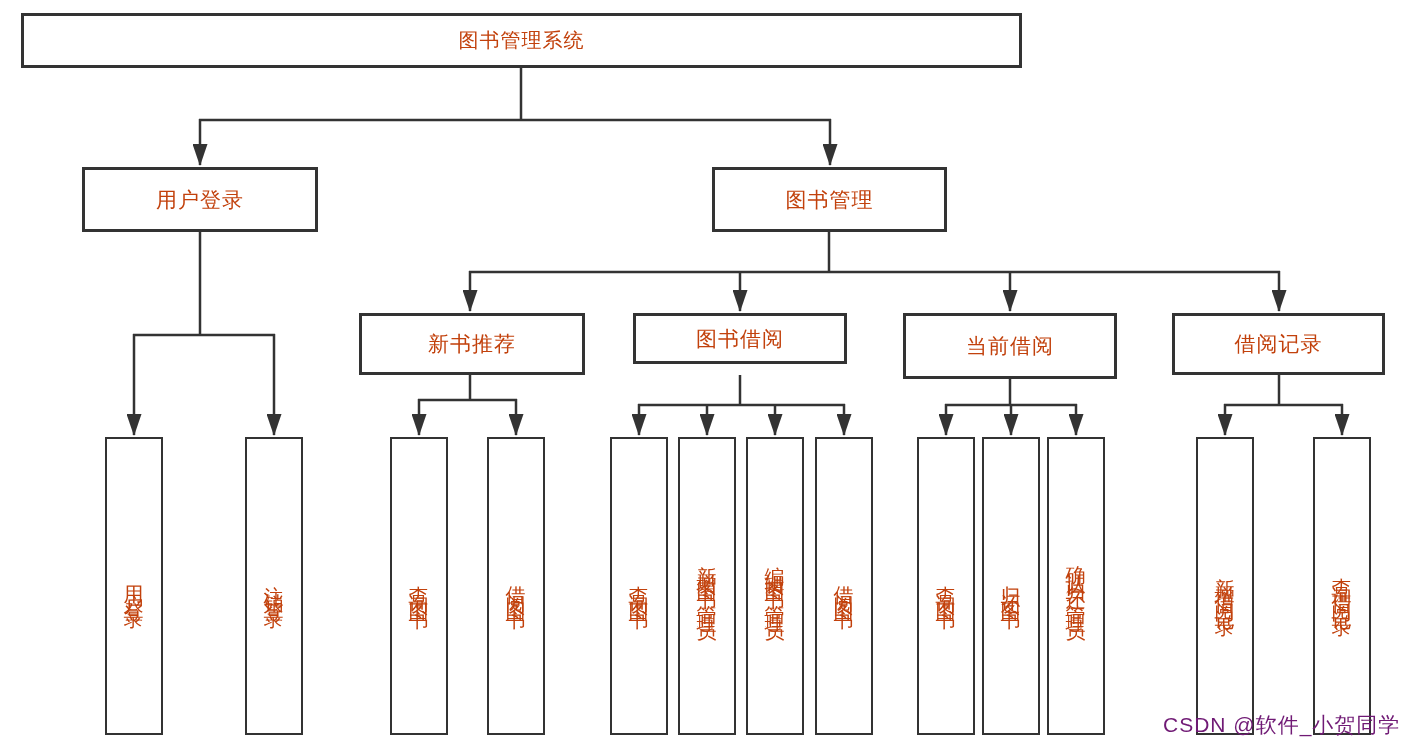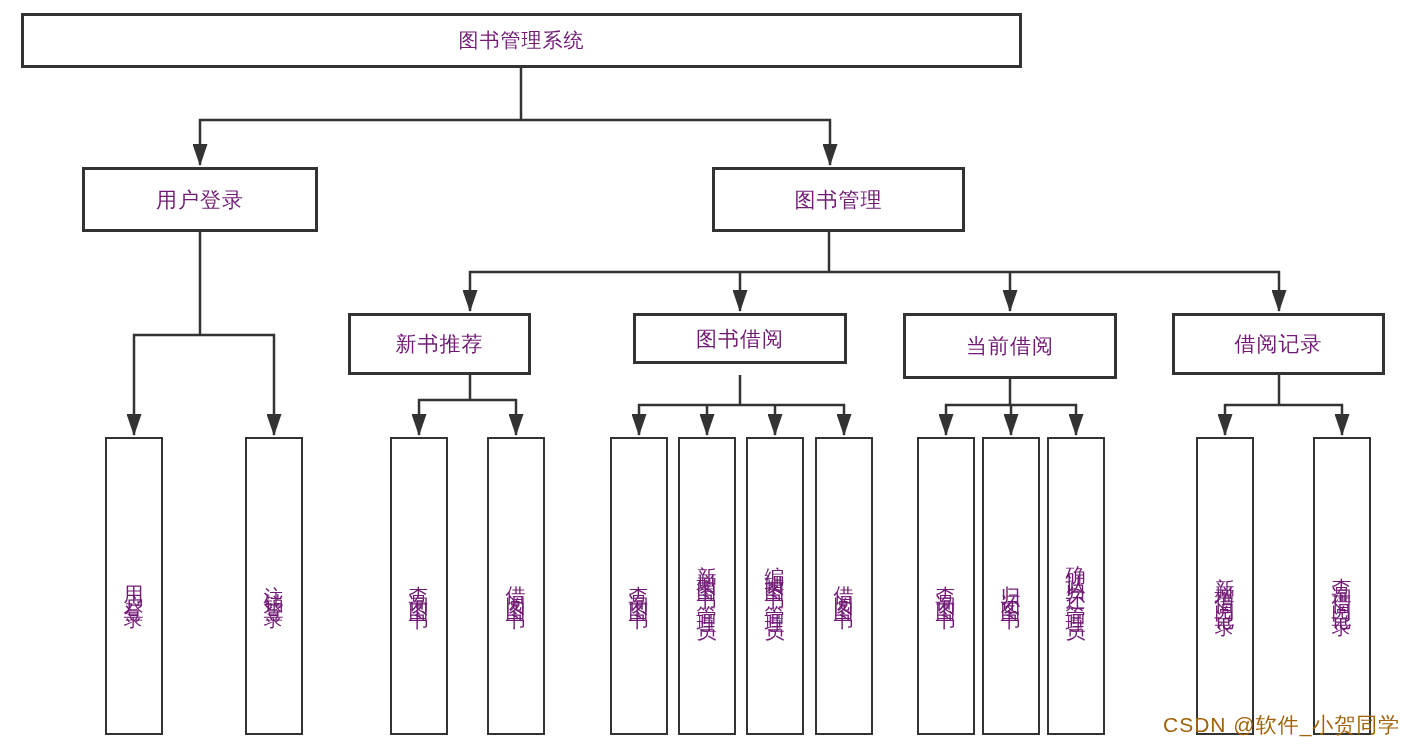--- a/index.html
+++ b/index.html
@@ -14,21 +14,21 @@
   #wires {
     position: absolute;
     left: 0; top: 0;
     width: 1405px; height: 747px;
   }
   .box {
     position: absolute;
     box-sizing: border-box;
     border: 3px solid #333333;
     background: #ffffff;
-    color: #701a75;
+    color: #c2410c;
     display: flex;
     align-items: center;
     justify-content: center;
     text-align: center;
   }
   .hbox { font-size: 21px; letter-spacing: 1px; }
   .root { font-size: 20px; }
   .vbox { width: 58px; top: 437px; height: 298px; border-width: 2.5px; }
   .vbox .vtext {
     writing-mode: vertical-rl;
@@ -36,21 +36,21 @@
     font-size: 20px;
     letter-spacing: 8px;
     line-height: 1;
     white-space: nowrap;
   }
   .watermark {
     position: absolute;
     left: 1163px;
     top: 711px;
     font-size: 21px;
-    color: #a16207;
+    color: #701a75;
     letter-spacing: 1px;
     z-index: 5;
     white-space: nowrap;
   }
 </style>
 </head>
 <body>
 
 <div id="canvas">
 
@@ -104,25 +104,25 @@
     </g>
   </svg>
 
   <div class="box hbox root" style="left:21px; top:13px; width:1001px; height:55px;">
     <span>图书管理系统</span>
   </div>
 
   <div class="box hbox" style="left:82px; top:167px; width:236px; height:65px;">
     <span>用户登录</span>
   </div>
-  <div class="box hbox" style="left:712px; top:167px; width:253px; height:65px;align-items:center;">
+  <div class="box hbox" style="left:712px; top:167px; width:235px; height:65px;align-items:center;">
     <span>图书管理</span>
   </div>
 
-  <div class="box hbox" style="left:348px; top:313px; width:183px; height:62px;">
+  <div class="box hbox" style="left:359px; top:313px; width:226px; height:62px;">
     <span>新书推荐</span>
   </div>
   <div class="box hbox" style="left:633px; top:313px; width:214px; height:51px;">
     <span>图书借阅</span>
   </div>
   <div class="box hbox" style="left:903px; top:313px; width:214px; height:66px;">
     <span>当前借阅</span>
   </div>
   <div class="box hbox" style="left:1172px; top:313px; width:213px; height:62px;">
     <span>借阅记录</span>

